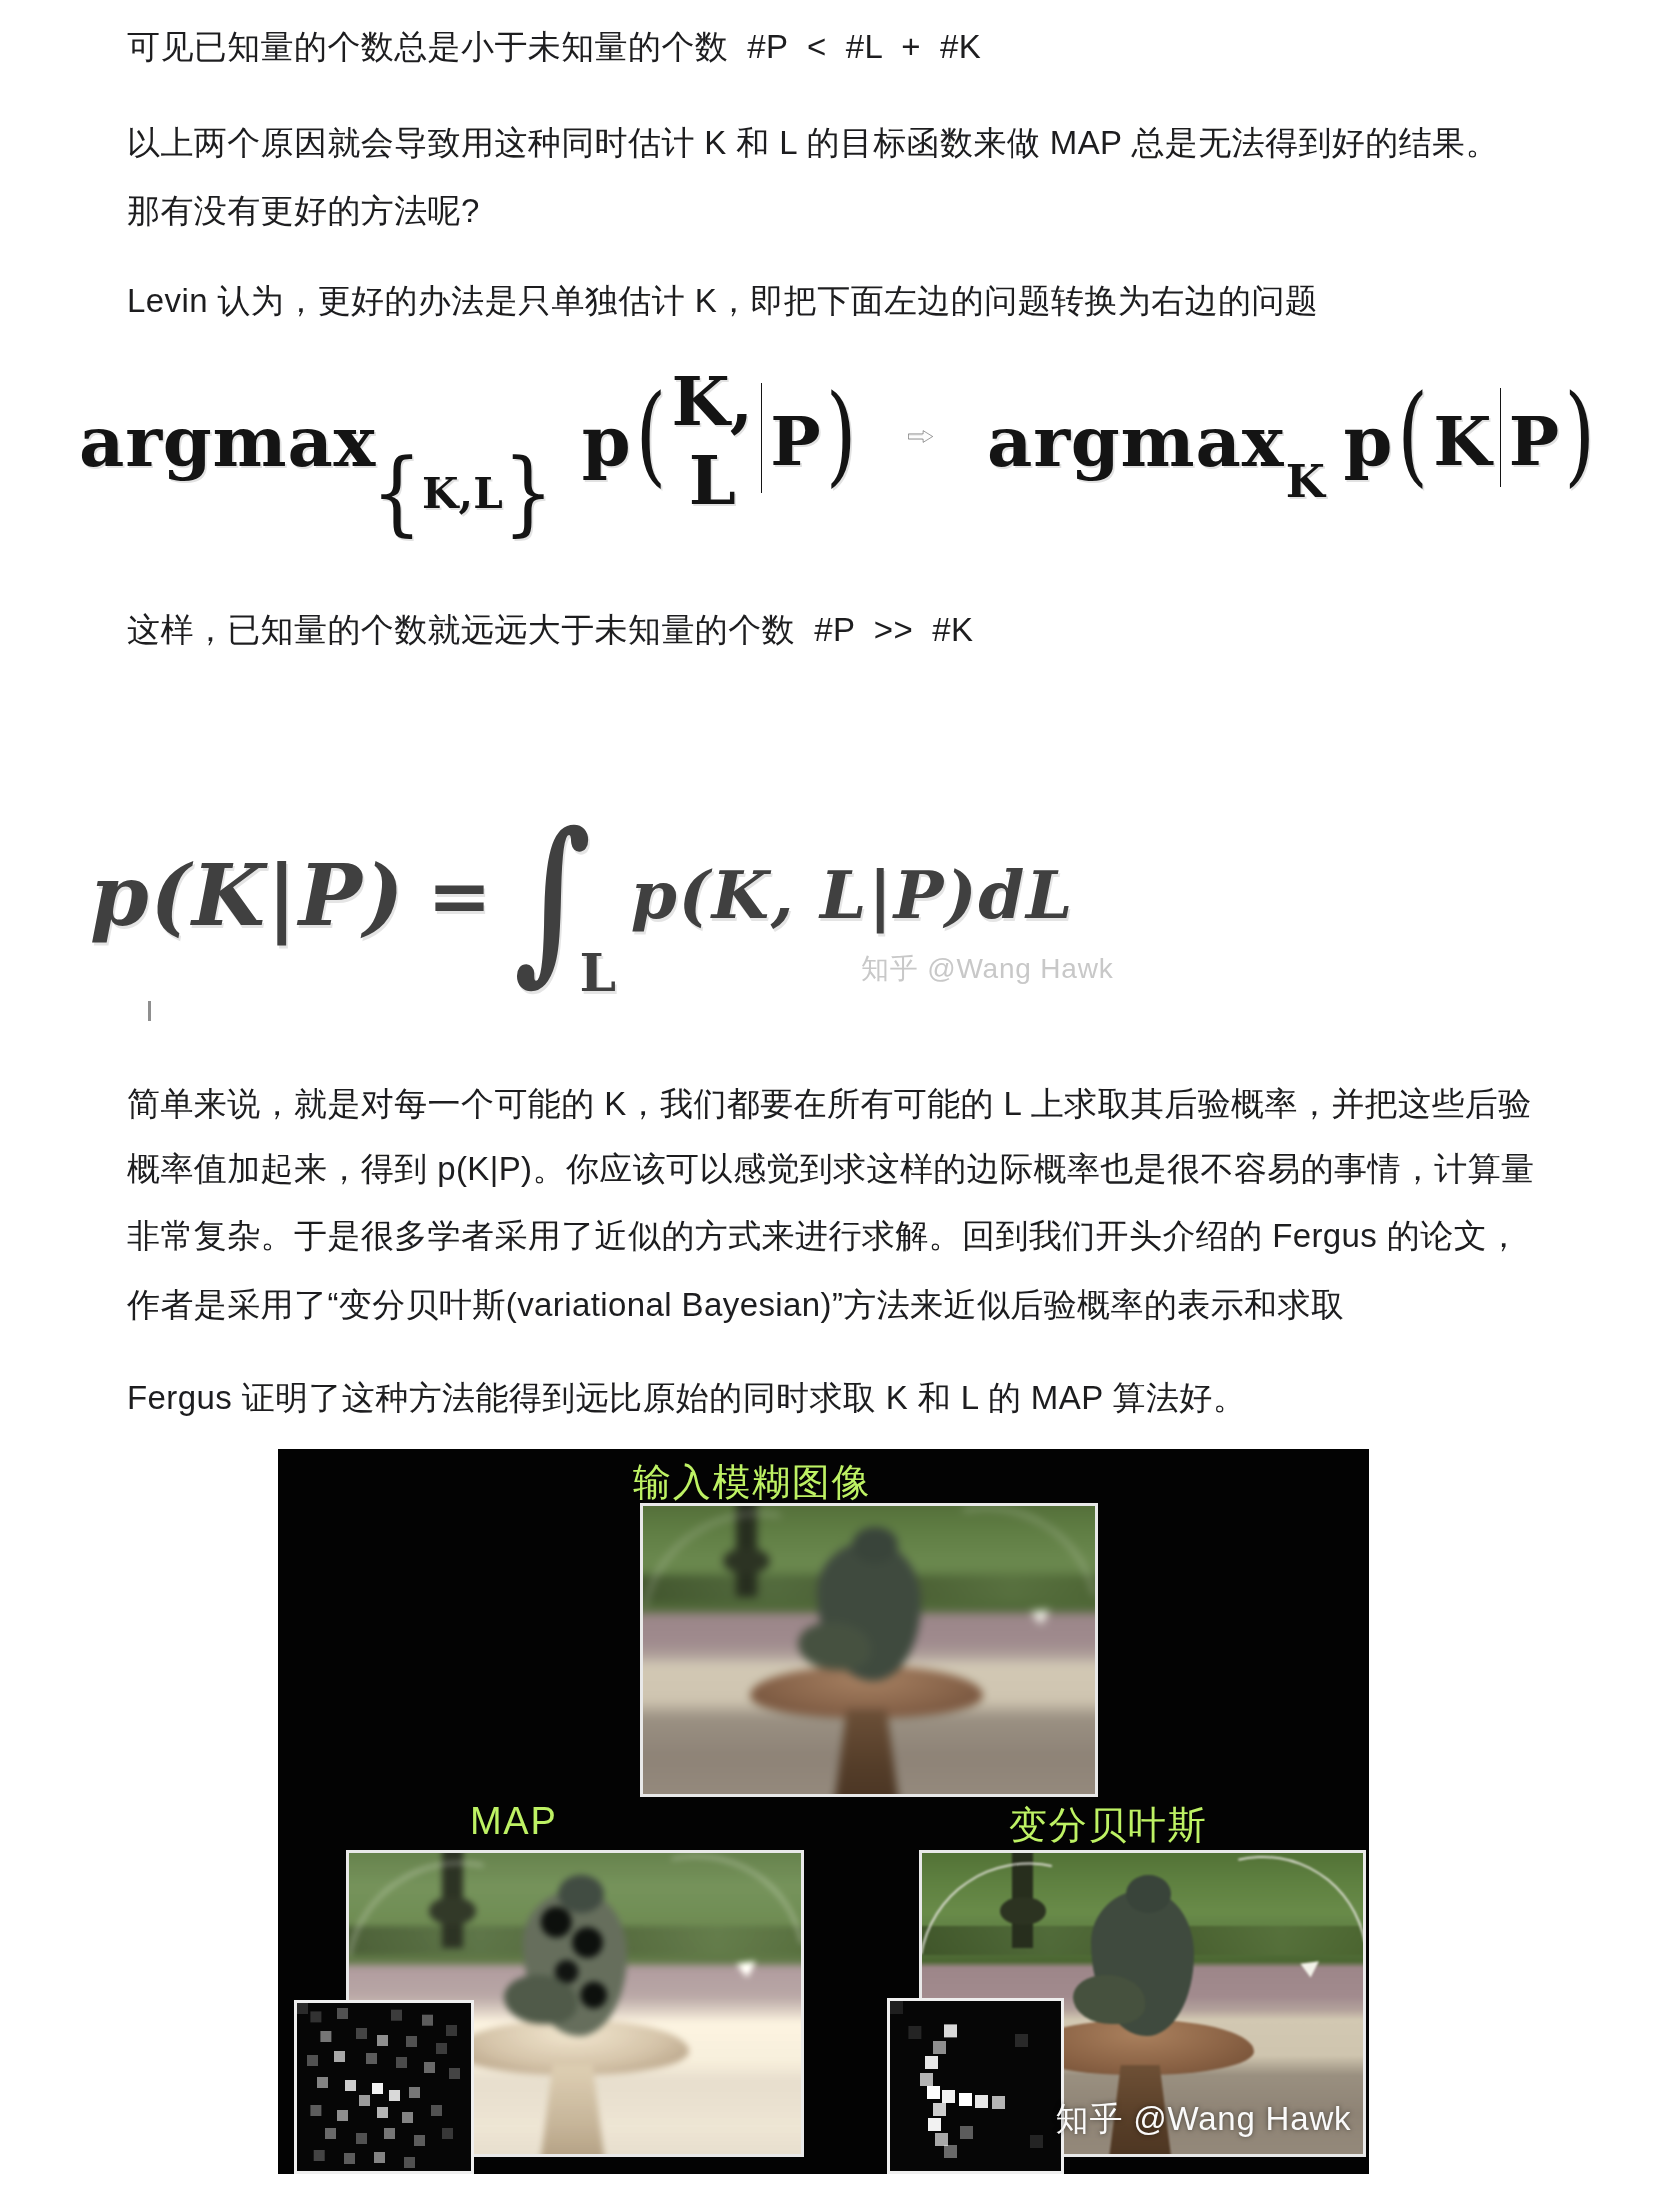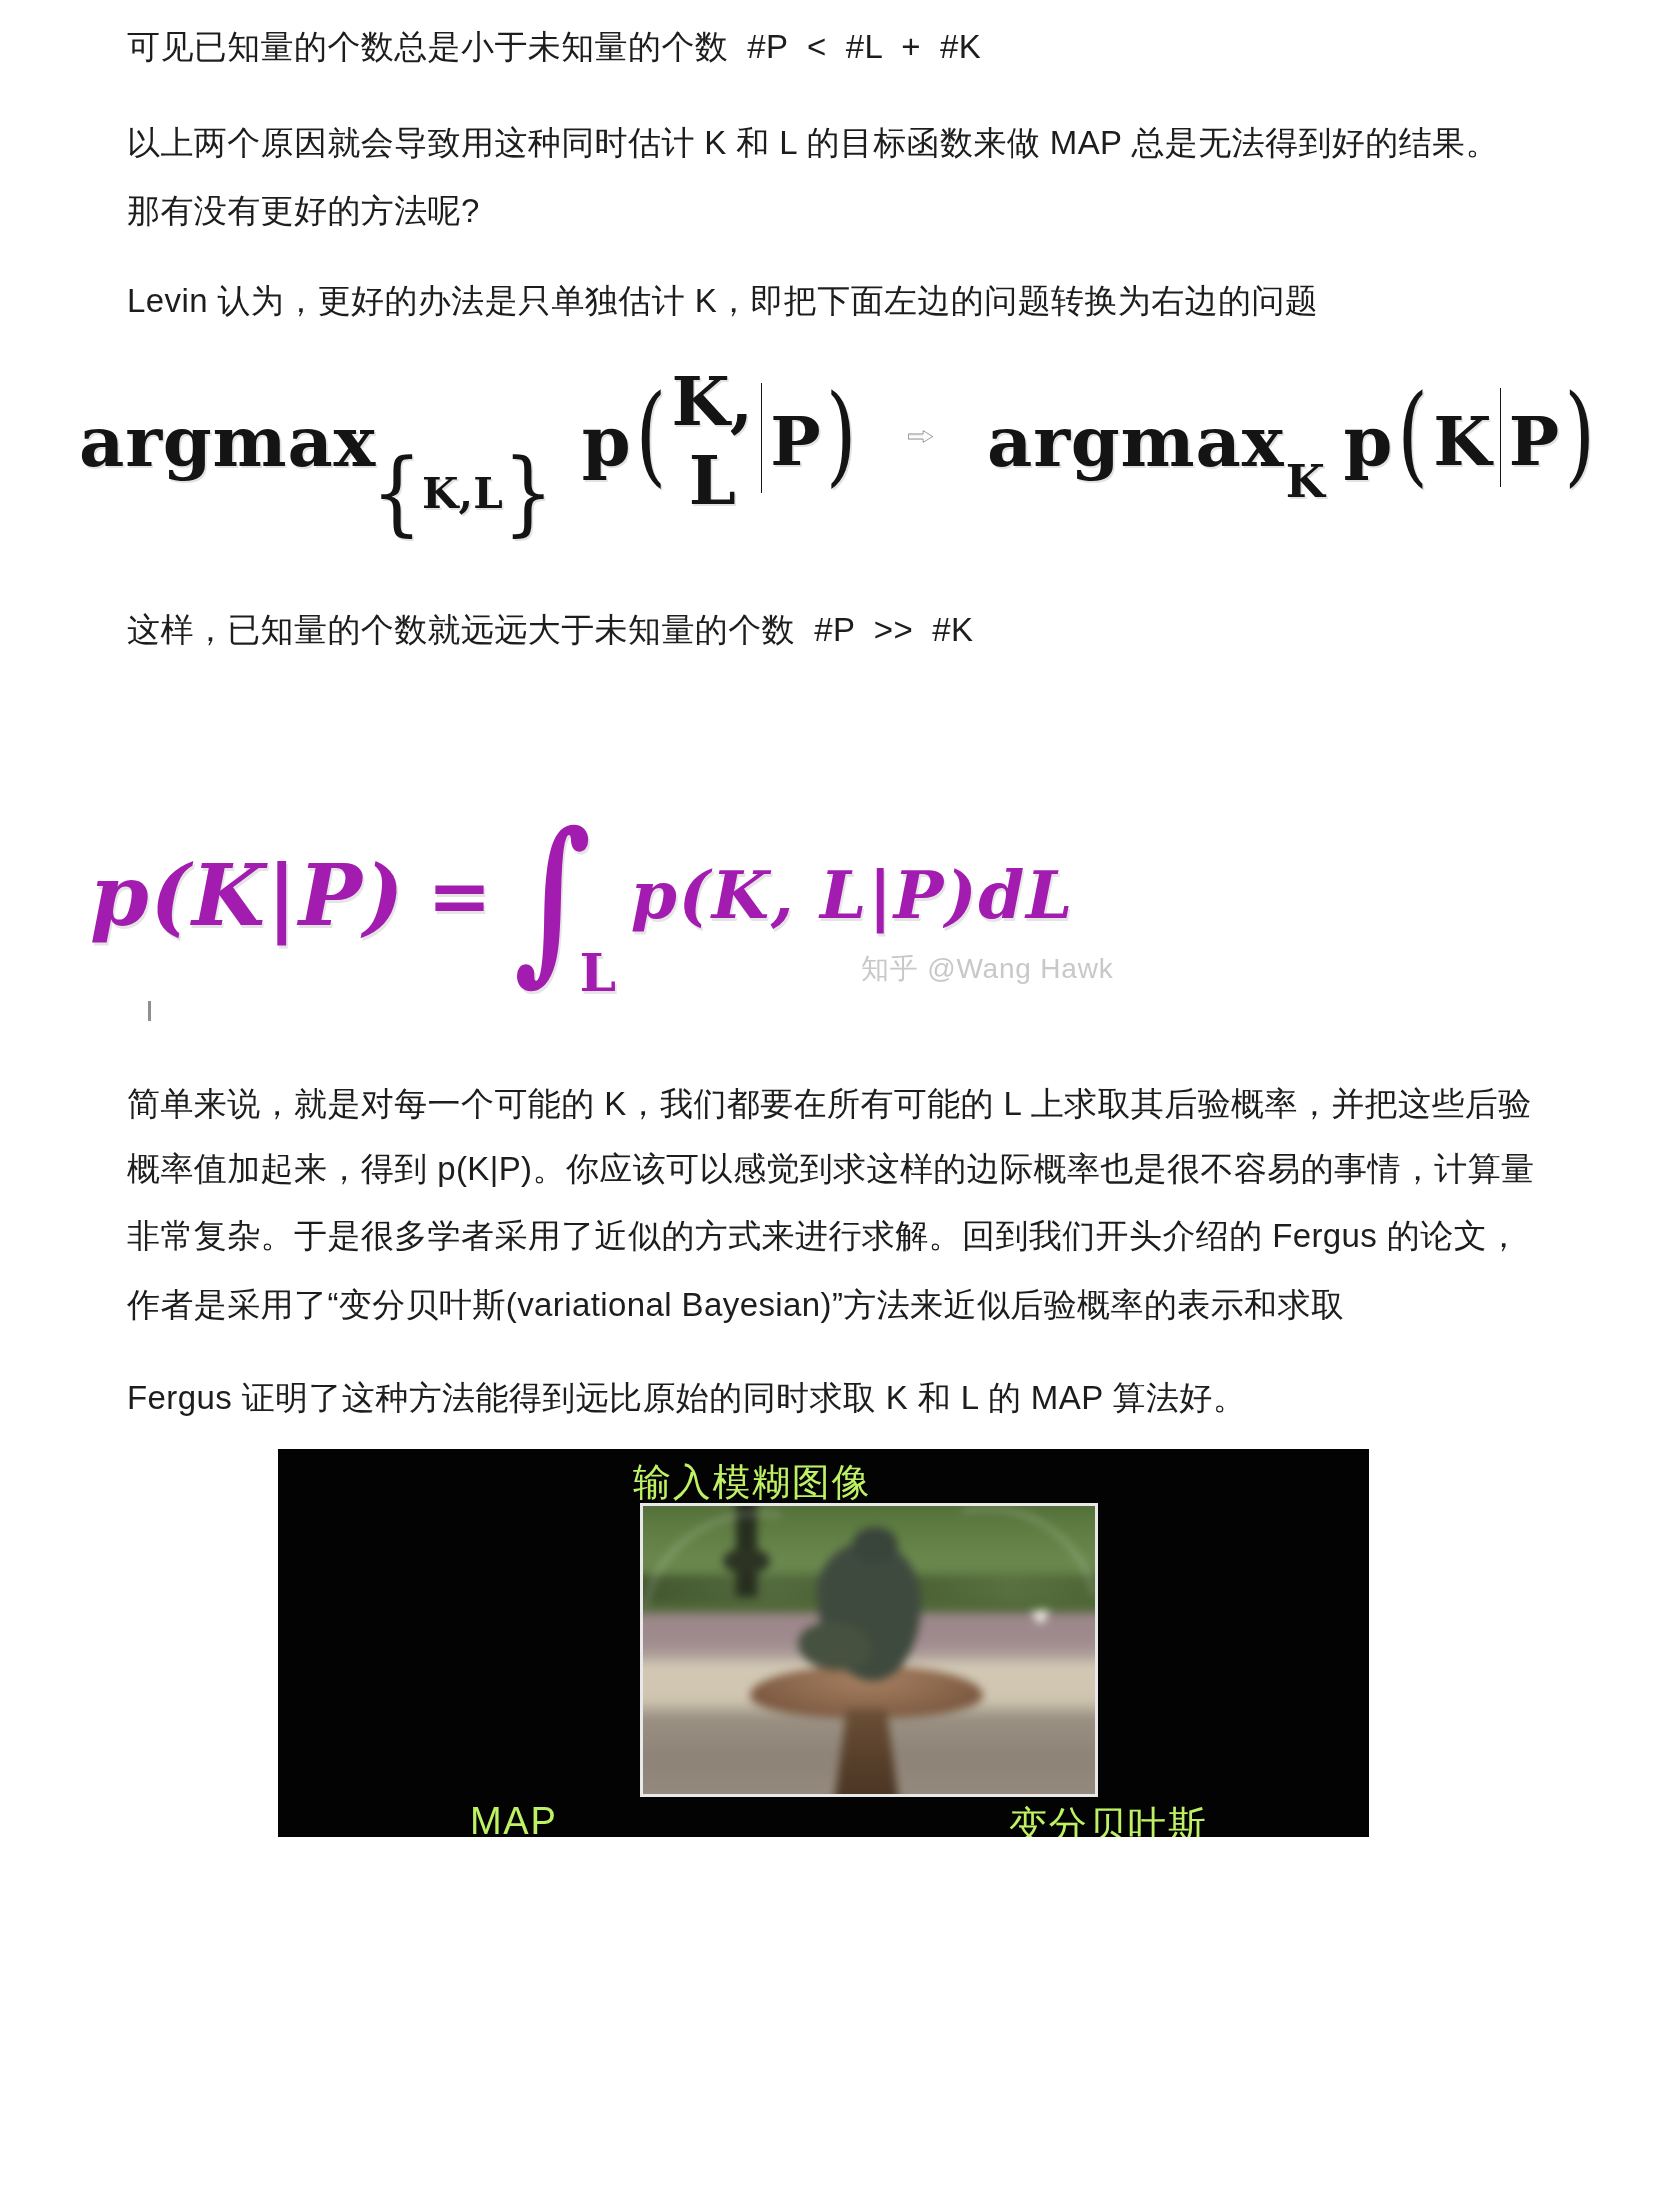--- a/index.html
+++ b/index.html
@@ -1,17 +1,17 @@
 <!DOCTYPE html>
 <html style="font-size:13.4px"><head>
 <meta charset="utf-8">
 <style>
   html,body{margin:0;padding:0;}
   #page{
-    position:relative; width:1659px; height:1837px;
+    position:relative; width:1659px; height:2205px;
     background:#ffffff; overflow:hidden;
     font-family:"Liberation Sans", sans-serif;
     color:#1d1d1f;
   }
   
   .tline{
     position:absolute; left:127px;
     font-size:33px; line-height:42px;
     color:#1d1d1f; white-space:pre;
     letter-spacing:0.4px;
@@ -34,21 +34,21 @@
   .f1 .vbar.short{height:99px;}
   .f1 .arrow{margin:0 0 0 46px; position:relative; top:-5px;}
   .f1 .subk{position:relative; top:40px; font-size:45px; margin-left:1.7px;}
   .f1 .gap-r{margin-left:54px;}
   .f1 .pr{font-size:70px; margin-left:18.4px;}
   
   .f2{
     position:absolute; left:90px; top:776px; height:238px;
     display:flex; align-items:center;
     font-family:"DejaVu Serif", serif; font-weight:bold; font-style:italic;
-    color:#a21caf; text-shadow:1.7px 2.5px 0 rgba(150,150,150,.25);
+    color:#404040; text-shadow:1.7px 2.5px 0 rgba(150,150,150,.25);
   }
   .f2 .main{font-size:84px; letter-spacing:1.7px;}
   .f2 .eq{font-style:normal; font-size:77px; margin:0 22px;}
   .f2 .integral{
     font-style:normal; font-size:134px; font-weight:600;
     transform:scaleY(1.32); display:inline-block; line-height:1;
     position:relative; top:1.7px;
   }
   .f2 .intsub{font-style:normal; font-size:52px; position:relative; top:77px; left:-11.7px;}
   .f2 .integrand{font-size:66px; letter-spacing:1.7px; margin-left:3px;}

